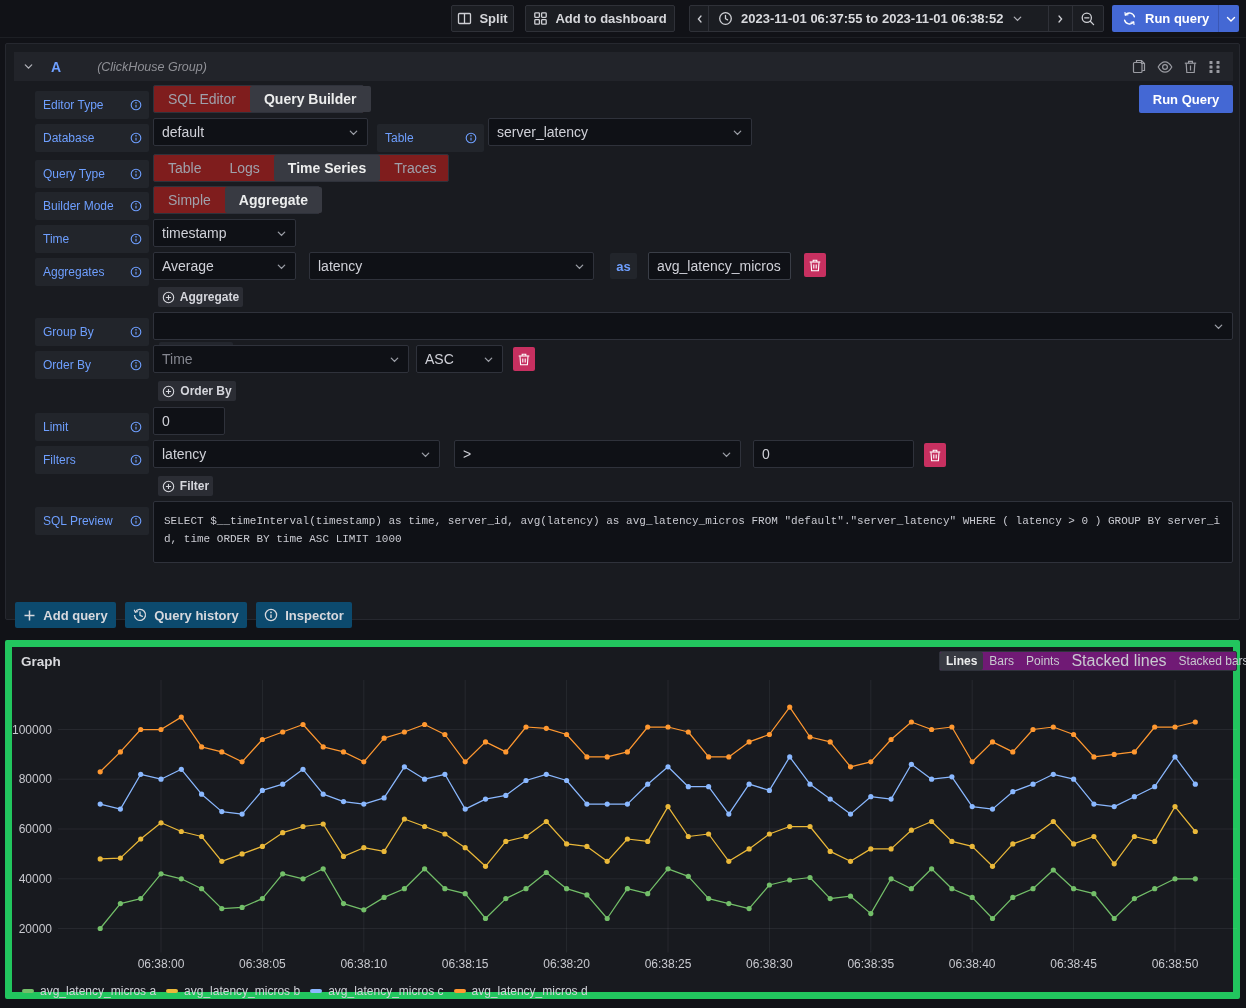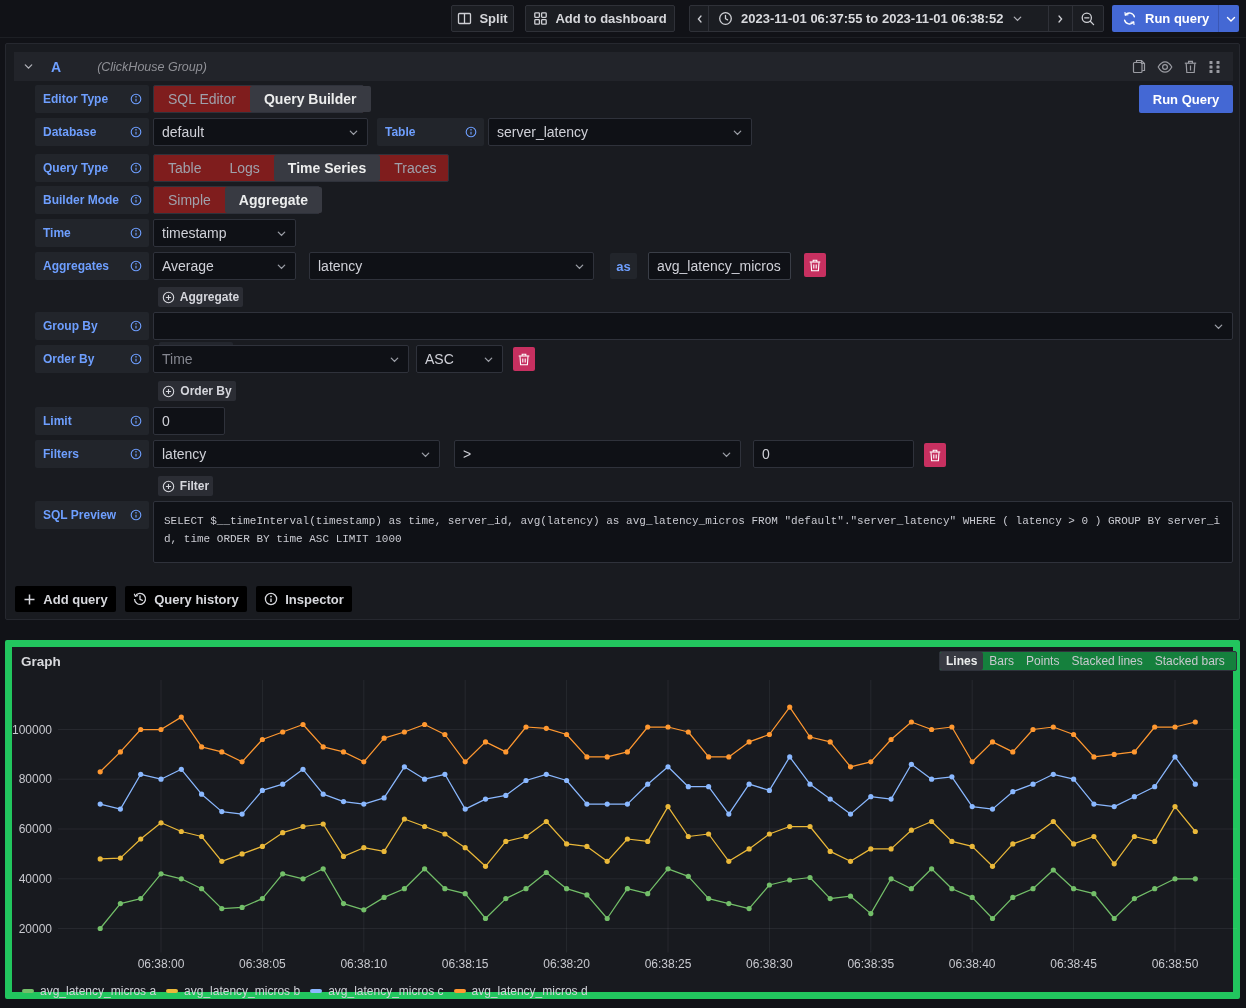--- a/index.html
+++ b/index.html
@@ -1,24 +1,24 @@
 <!DOCTYPE html>
 <html><head>
 <meta charset="utf-8">
 <style>
   * { margin:0; padding:0; box-sizing:border-box; }
   html,body { width:1246px; height:1008px; background:#111217; overflow:hidden; white-space:nowrap;
     font-family:"Liberation Sans",sans-serif; color:#ccccdc; }
   .abs { position:absolute; }
-  .btn-sec { position:absolute; background:#000000; border-radius:2px; color:#d7d8dd;
-    font-size:13px; font-weight:bold; display:flex; align-items:center; justify-content:center; }
+  .btn-sec { position:absolute; background:#0c4a6e; border-radius:2px; color:#d7d8dd;
+    font-size:13px; font-weight:bold; display:flex; align-items:center; justify-content:center;margin-top:16px; }
   .tb-btn { position:absolute; top:5px; height:27px; background:#1b1d22; border:1px solid #2f3138;
     border-radius:2px; display:flex; align-items:center; color:#d5d6da; font-size:13px; font-weight:bold; }
   .label { position:absolute; background:#22252b; border-radius:2px; display:flex; align-items:center;
-    color:#6e9fff; font-size:12px; font-weight:bold; padding-left:8px; }
+    color:#6e9fff; font-size:12px; font-weight:normal; padding-left:8px;margin-top:6px; }
   .ib { position:absolute; background:#0f1116; border:1px solid #2f323b; border-radius:2px;
     display:flex; align-items:center; font-size:14px; color:#d0d1d8; padding-left:8px; }
   .radio { position:absolute; background:#7f1d1d; border:1px solid #2f323b; border-radius:2px;
     display:flex; align-items:stretch; }
   .radio > div { display:flex; align-items:center; justify-content:center; color:#9fa1ab; font-size:14px; padding:0 14px; }
   .radio > div.sel { background:#383a42; border-radius:2px; color:#eceded; font-weight:bold; margin:0px; }
   .addbtn { position:absolute; background:#2b2d34; border-radius:2px; height:20px; color:#d5d6dc;
     font-size:12px; font-weight:bold; display:flex; align-items:center; justify-content:center; gap:5px; }
   .trash { position:absolute; width:22px; height:24px; background:#c73060; border-radius:2px;
     display:flex; align-items:center; justify-content:center; }
@@ -347,25 +347,25 @@
       </svg>Query history</div>
   <div class="btn-sec" style="left:250px;top:542px;width:96px;height:26px;gap:7px;"><svg class="ic" width="14" height="14" viewBox="0 0 14 14">
         <circle cx="7" cy="7" r="5.6" stroke="#d7d8dd" fill="none" stroke-width="1.3"></circle>
         <circle cx="7" cy="4.4" r="0.9" fill="#d7d8dd"></circle>
         <line x1="7" y1="6.4" x2="7" y2="10" stroke="#d7d8dd" stroke-width="1.4"></line>
       </svg>Inspector</div>
 </div>
 
 <div class="abs" style="left:5px;top:640px;width:1235px;height:359px;background:#181a1f;border:7px solid #22c55e;border-radius:2px;">
   <div class="abs" style="left:9px;top:7px;font-size:13.5px;font-weight:bold;color:#d8d9dd;">Graph</div>
-  <div class="radio" style="left:927px;top:4px;width:298px;height:20px;background:#15803d;">
+  <div class="radio" style="left:927px;top:4px;width:298px;height:20px;background:#701a75;">
     <div class="sel" style="font-size:12px;padding:0 6px;">Lines</div>
     <div style="font-size:12px;padding:0 6px;color:#c8c9cf;">Bars</div>
     <div style="font-size:12px;padding:0 6px;color:#c8c9cf;">Points</div>
-    <div style="font-size:12px;padding:0 6px;color:#c8c9cf;">Stacked lines</div>
+    <div style="font-size:16px;padding:0 6px;color:#c8c9cf;">Stacked lines</div>
     <div style="font-size:12px;padding:0 6px;color:#c8c9cf;">Stacked bars</div>
   </div>
 
   <div class="abs" style="left:10px;top:337px;display:flex;align-items:center;font-size:12px;color:#d2d3d9;">
     <span style="width:12px;height:4px;border-radius:2px;background:#73BF69;margin-right:6px;"></span>
       <span>avg_latency_micros a</span>
     <span style="width:12px;height:4px;border-radius:2px;background:#EAB839;margin:0 6px 0 10px;"></span>
       <span>avg_latency_micros b</span>
     <span style="width:12px;height:4px;border-radius:2px;background:#8AB8FF;margin:0 6px 0 10px;"></span>
       <span>avg_latency_micros c</span>

